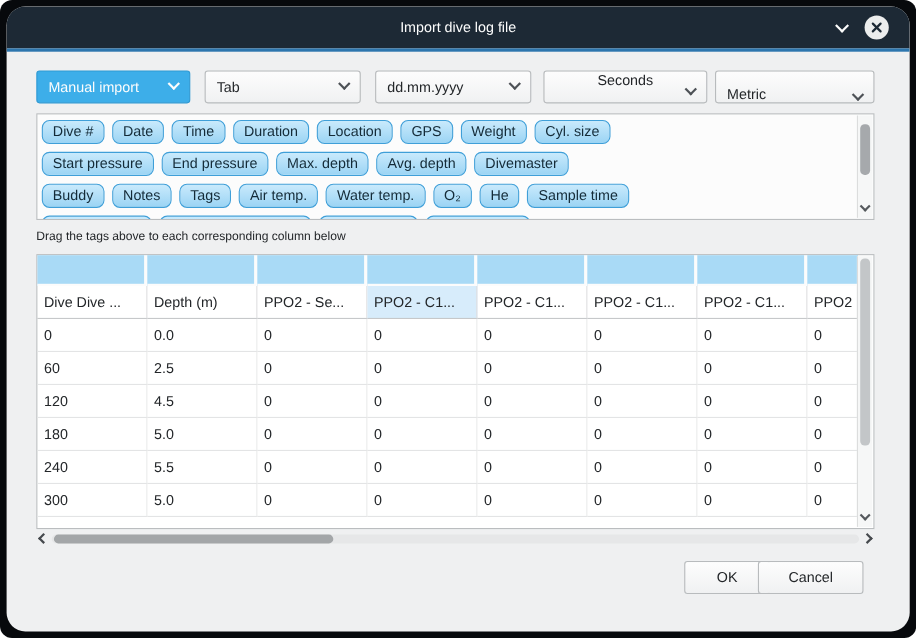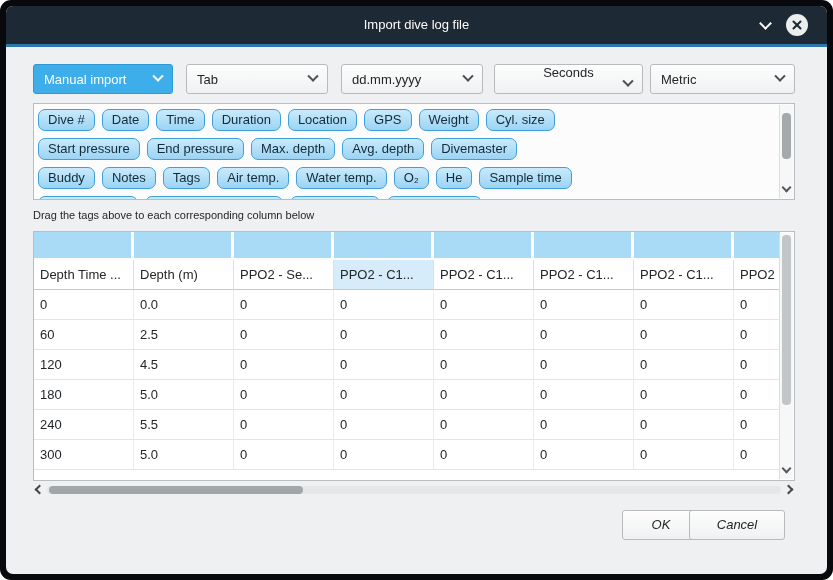--- a/index.html
+++ b/index.html
@@ -1,19 +1,19 @@
 <!DOCTYPE html>
 <html><head>
 <meta charset="utf-8">
 <style>
   * { margin:0; padding:0; box-sizing:border-box; }
   body { background:#ffffff; font-family:"Liberation Sans","DejaVu Sans",sans-serif; }
   .window { position:relative; width:833px; height:580px; background:#07090c; border-radius:11px; overflow:hidden; }
   .dialog { position:absolute; left:6px; top:6px; width:821px; height:568px; background:#eff0f1;
-            border-radius:7px; overflow:hidden; font-size:13px; color:#232629; }
+            border-radius:17px; overflow:hidden; font-size:13px; color:#232629; }
 
   
   .titlebar { position:absolute; left:0; top:0; right:0; height:38px; background:#1d2935; }
   .titlebar .title { position:absolute; left:0; right:0; top:0; height:38px; line-height:38px;
                      text-align:center; color:#fcfcfc; font-size:13px; }
   .tb-chev { position:absolute; right:57px; top:13px; width:9px; height:9px;
              border-right:2px solid #fcfcfc; border-bottom:2px solid #fcfcfc; transform:rotate(45deg); }
   .close-btn { position:absolute; right:19px; top:8px; width:22px; height:22px; border-radius:50%; background:#eceded; }
   .close-btn::before, .close-btn::after { content:""; position:absolute; left:5px; right:5px; top:10px;
              height:2px; background:#1d2935; border-radius:1px; }
@@ -56,21 +56,21 @@
 
   .hscroll { position:absolute; left:27px; top:477px; width:762px; height:14px; }
   .htrack { position:absolute; left:14px; right:14px; top:3px; height:8px; background:#e6e7e8; border-radius:4px; }
   .hthumb { position:absolute; left:16px; top:3px; width:254px; height:8px; background:#a3a6a8; border-radius:4px; }
   .harrow { position:absolute; top:3px; width:7px; height:7px; border-right:2px solid #45494d; border-bottom:2px solid #45494d; }
   .hleft  { left:3px;  transform:rotate(135deg); }
   .hright { right:3px; transform:rotate(-45deg); }
 
   
   .btn { position:absolute; top:504px; height:30px; line-height:28px; text-align:center;
-         background:linear-gradient(#fdfdfd,#f0f1f2); border:1px solid #b8bbbd; border-radius:3px;font-style:italic; }
+         background:linear-gradient(#fdfdfd,#f0f1f2); border:1px solid #b8bbbd; border-radius:3px; }
   .btn-ok { left:616px; width:78px; }
   .btn-cancel { left:683px; width:96px; }
 </style>
 </head>
 <body>
 
 <div class="window">
   <div class="dialog">
 
     <div class="titlebar">
@@ -89,21 +89,21 @@
       <span class="chev"></span>
     </div>
     <div class="combo" style="left:335px; width:142px;gap:36px;">
       <span>dd.mm.yyyy</span>
       <span class="chev"></span>
     </div>
     <div class="combo" style="left:488px; width:149px;flex-direction:column;">
       <span>Seconds</span>
       <span class="chev"></span>
     </div>
-    <div class="combo" style="left:644px; width:145px;">
+    <div class="combo" style="left:644px; width:145px;align-items:flex-end;">
       <span>Metric</span>
       <span class="chev"></span>
     </div>
 
     <div class="tagpool">
       <div class="tag-row">
         <span class="tag">Dive #</span>
         <span class="tag">Date</span>
         <span class="tag">Time</span>
         <span class="tag">Duration</span>
@@ -160,21 +160,21 @@
           <td class="drop"></td>
           <td class="drop"></td>
           <td class="drop"></td>
           <td class="drop"></td>
           <td class="drop"></td>
           <td class="drop"></td>
           <td class="drop"></td>
           <td class="drop"></td>
         </tr>
         <tr>
-          <td class="head">Depth Time ...</td>
+          <td class="head">Dive Dive ...</td>
           <td class="head">Depth (m)</td>
           <td class="head">PPO2 - Se...</td>
           <td class="head sel">PPO2 - C1...</td>
           <td class="head">PPO2 - C1...</td>
           <td class="head">PPO2 - C1...</td>
           <td class="head">PPO2 - C1...</td>
           <td class="head">PPO2</td>
         </tr>
         <tr>
           <td class="cell">0</td>

